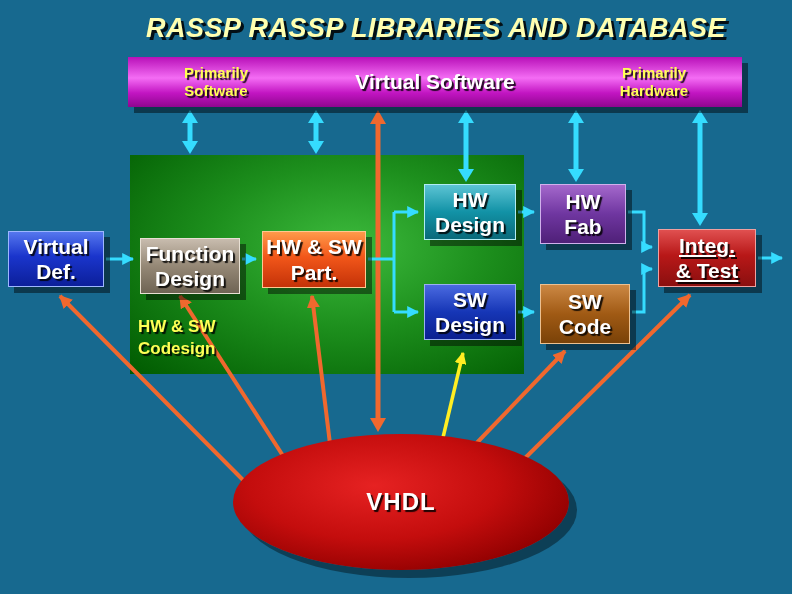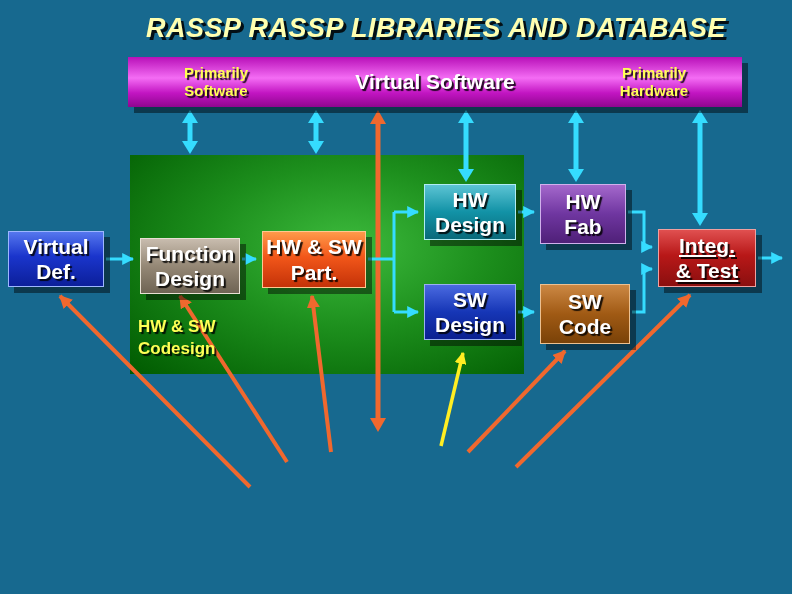--- a/index.html
+++ b/index.html
@@ -204,14 +204,17 @@
   </div>
   <div class="box b-swcode">
     <span>SW
 Code</span>
   </div>
   <div class="box b-integ">
     <span>Integ.
 &amp; Test</span>
   </div>
 
+  <div class="vhdl">
+    <span>VHDL</span>
+  </div>
 
 </div>
 
 </body></html>

